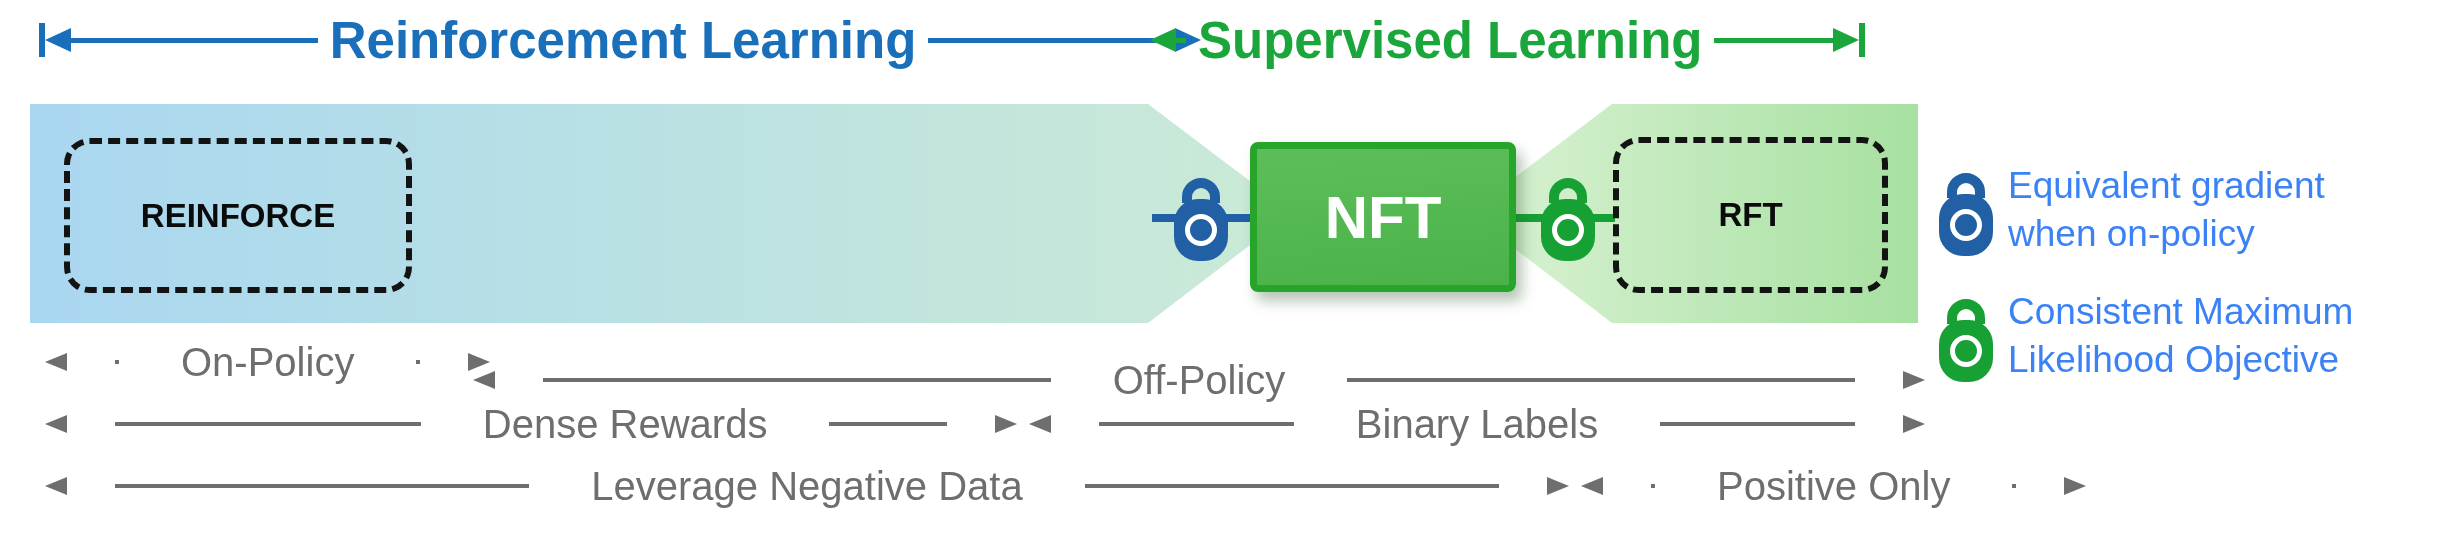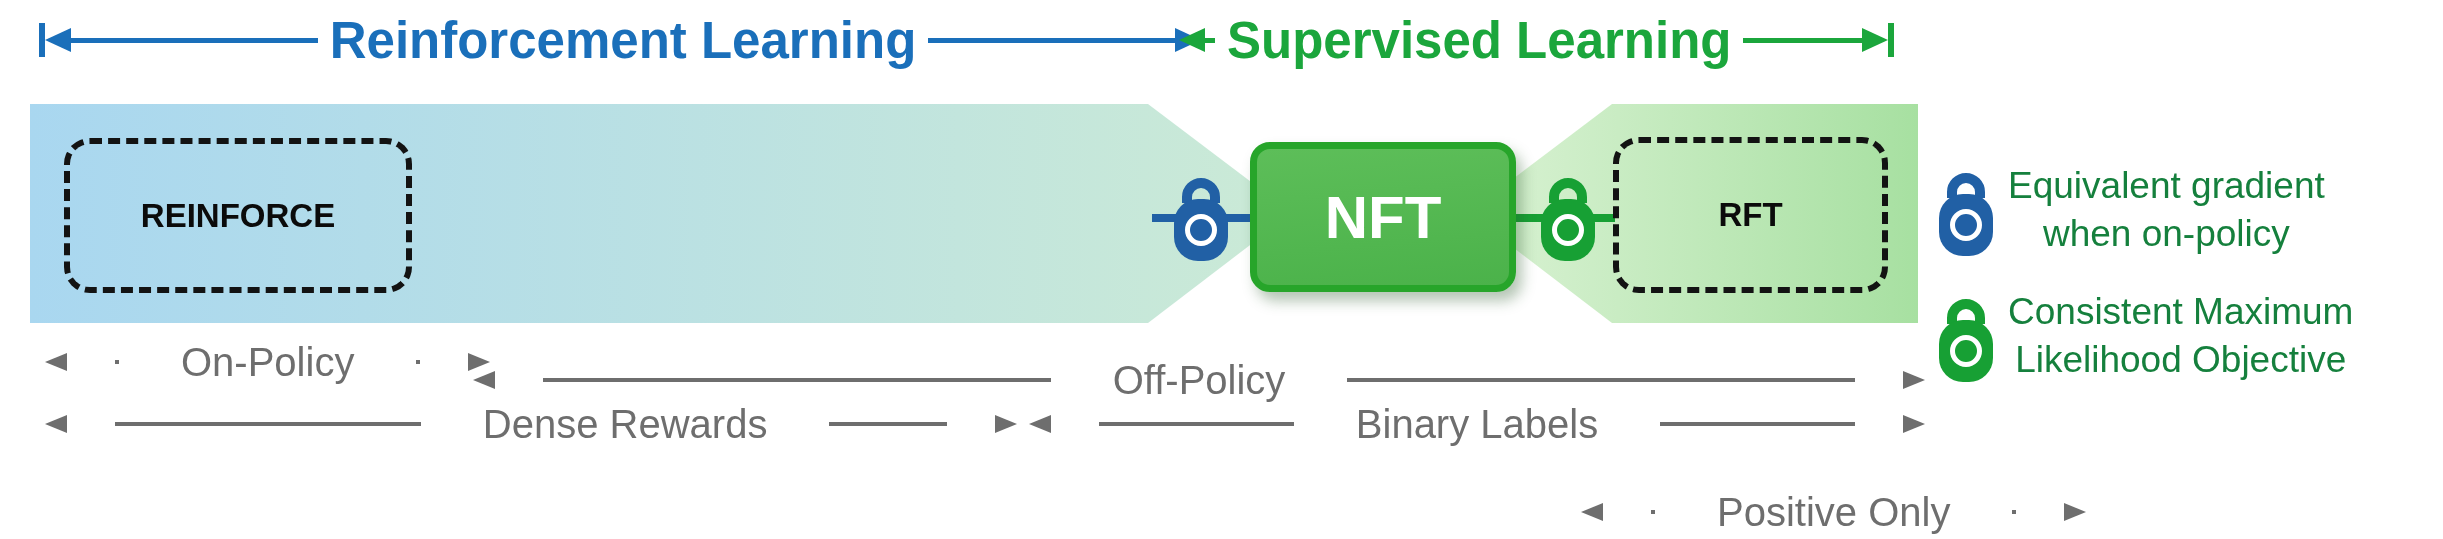--- a/index.html
+++ b/index.html
@@ -19,50 +19,50 @@
   .abar{width:5px;height:30px;background:currentColor;flex:0 0 auto;}
   .alabel{margin:0 12px;}
 
   
   .hdr{top:8px;height:64px;font-size:51px;font-weight:bold;letter-spacing:0;}
   .hdr .aline{height:5px;}
   .hdr .ah-l{border-width:12px 26px 12px 0;}
   .hdr .ah-r{border-width:12px 0 12px 26px;}
   .hdr .abar{width:6px;height:34px;}
   .hdr-rl{left:30px;width:1162px;color:#1a6fba;}
-  .hdr-sl{left:1170px;width:715px;color:#1ba63c;}
+  .hdr-sl{left:1141px;width:715px;color:#1ba63c;}
 
   
   .row{height:46px;font-size:40px;color:#6e6e6e;gap:48px;}
   .row .alabel{margin:0 14px;}
 
   
   .mbox{
     position:absolute;box-sizing:border-box;border:6px dashed #131313;border-radius:26px;
     display:flex;align-items:center;justify-content:center;
     font-weight:bold;font-size:33px;color:#0b0b0b;z-index:2;letter-spacing:0;
   }
   .box-reinforce{left:64px;top:138px;width:348px;height:155px;}
   .box-ppo{left:504px;top:138px;width:276px;height:155px;}
   .box-grpo{left:880px;top:138px;width:272px;height:155px;}
   .box-rft{left:1613px;top:137px;width:275px;height:156px;}
 
   
   .nft{
     position:absolute;left:1250px;top:142px;width:266px;height:150px;box-sizing:border-box;
     background:linear-gradient(175deg,#5dbe59,#4bb24a);
-    border:7px solid #27a52a;border-radius:20px;
+    border:7px solid #27a52a;border-radius:8px;
     box-shadow:6px 9px 14px rgba(40,90,40,.35);
     display:flex;align-items:center;justify-content:center;
     color:#ffffff;font-weight:bold;font-size:60px;z-index:2;
   }
 
   
   .legend-lock{position:absolute;z-index:2;}
-  .legend-text{position:absolute;font-size:37px;line-height:48px;color:#15803d;z-index:2;white-space:nowrap;text-align:center;}
+  .legend-text{position:absolute;font-size:37px;line-height:48px;color:#3b82f6;z-index:2;white-space:nowrap;}
 
   .lock-blue{color:#2160a5;}
   .lock-green{color:#17a034;}
 </style>
 </head>
 <body>
 
 <div class="canvas">
 
   <svg class="bg" width="2443" height="539" viewBox="0 0 2443 539">
@@ -147,21 +147,28 @@
     <div class="ah-r"></div>
   </div>
   <div class="span-arrow row" style="left:36px;top:401px;width:972px;">
     <div class="ah-l"></div>
     <div class="aline wide"></div>
     <div class="alabel">Dense Rewards</div>
     <div class="aline"></div>
     <div class="ah-r"></div>
   </div>
 
-  <div class="span-arrow row" style="left:1572px;top:489px;width:348px;">
+  <div class="span-arrow row" style="left:36px;top:463px;width:1524px;">
+    <div class="ah-l"></div>
+    <div class="aline"></div>
+    <div class="alabel">Leverage Negative Data</div>
+    <div class="aline"></div>
+    <div class="ah-r"></div>
+  </div>
+  <div class="span-arrow row" style="left:1572px;top:463px;width:348px;">
     <div class="ah-l"></div>
     <div class="aline"></div>
     <div class="alabel">Positive Only</div>
     <div class="aline"></div>
     <div class="ah-r"></div>
   </div>
 
   <svg class="legend-lock lock-blue" style="left:1934px;top:162px;" width="64" height="96" viewBox="-32 -48 64 96">
       <use href="#lockshape" transform="translate(0,2)"></use>
     </svg>

